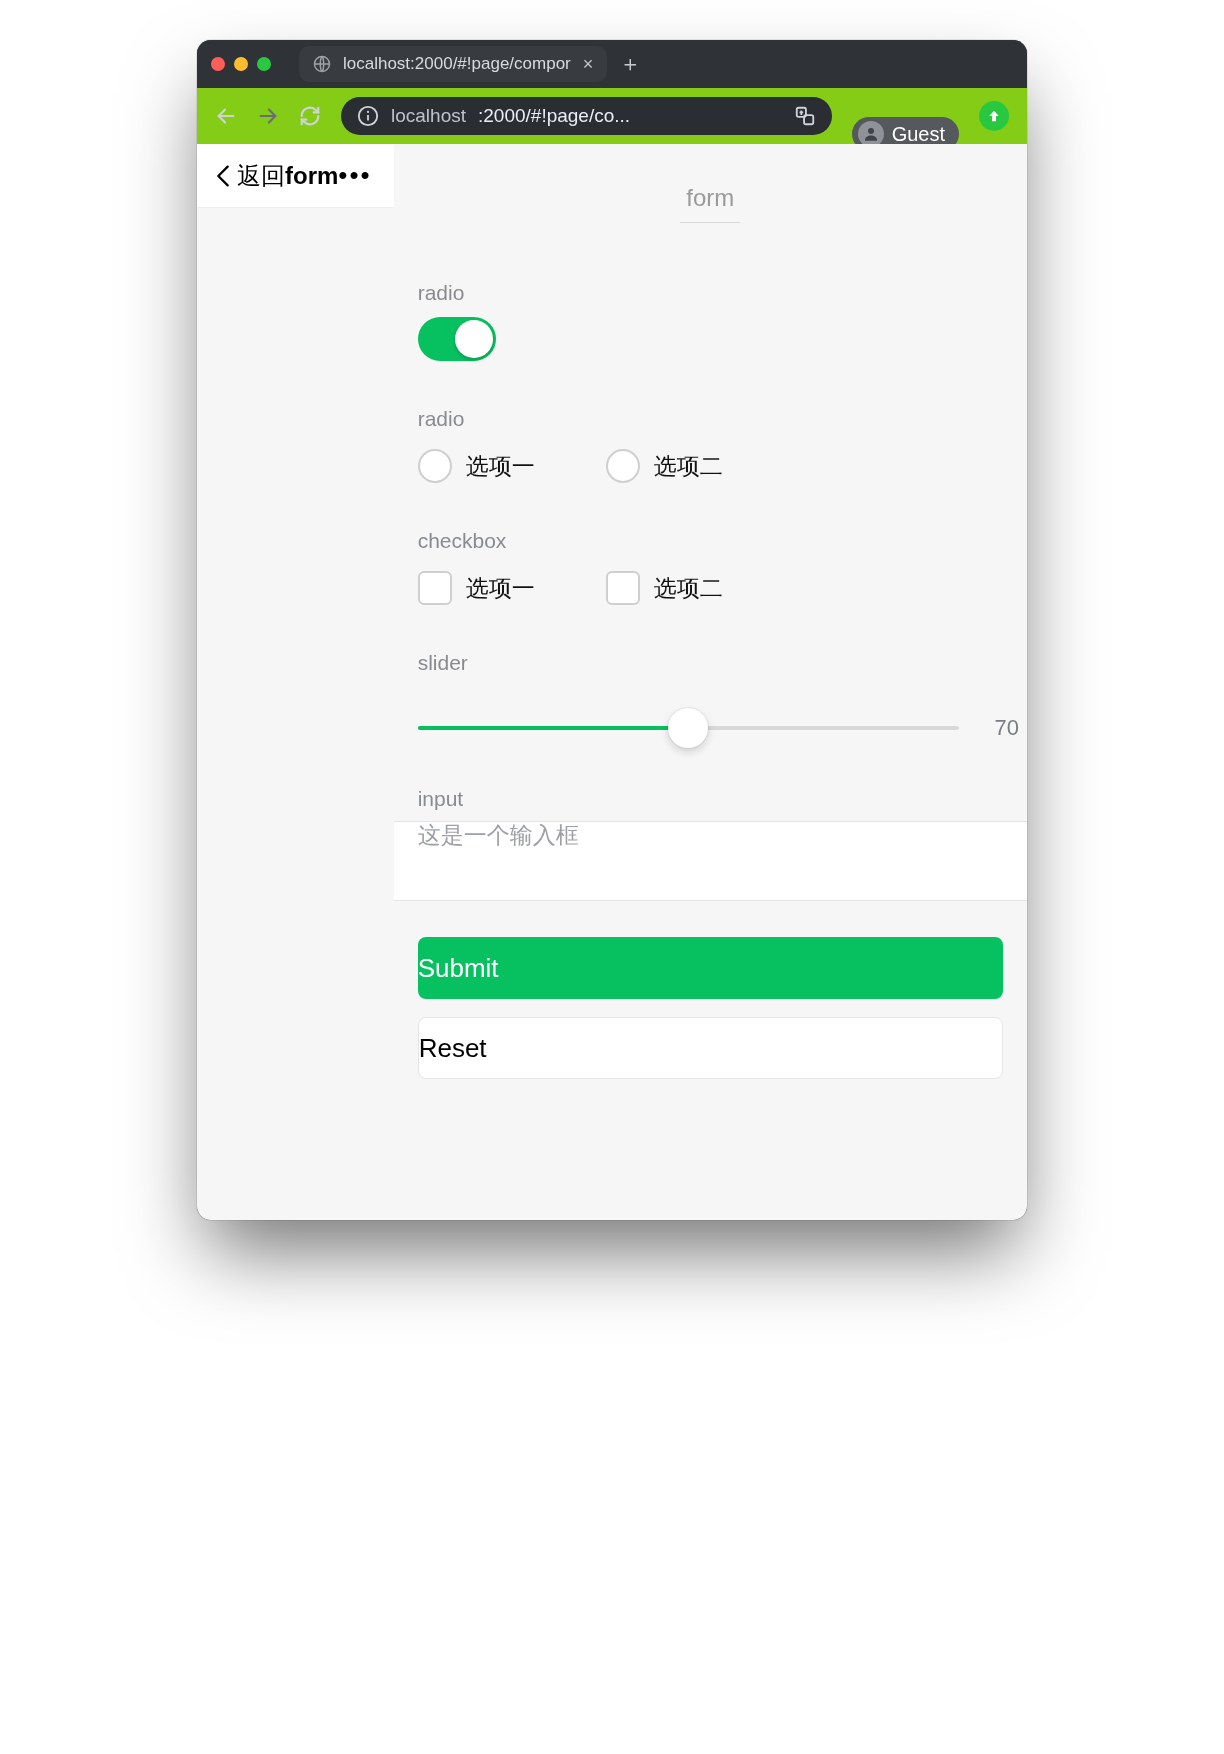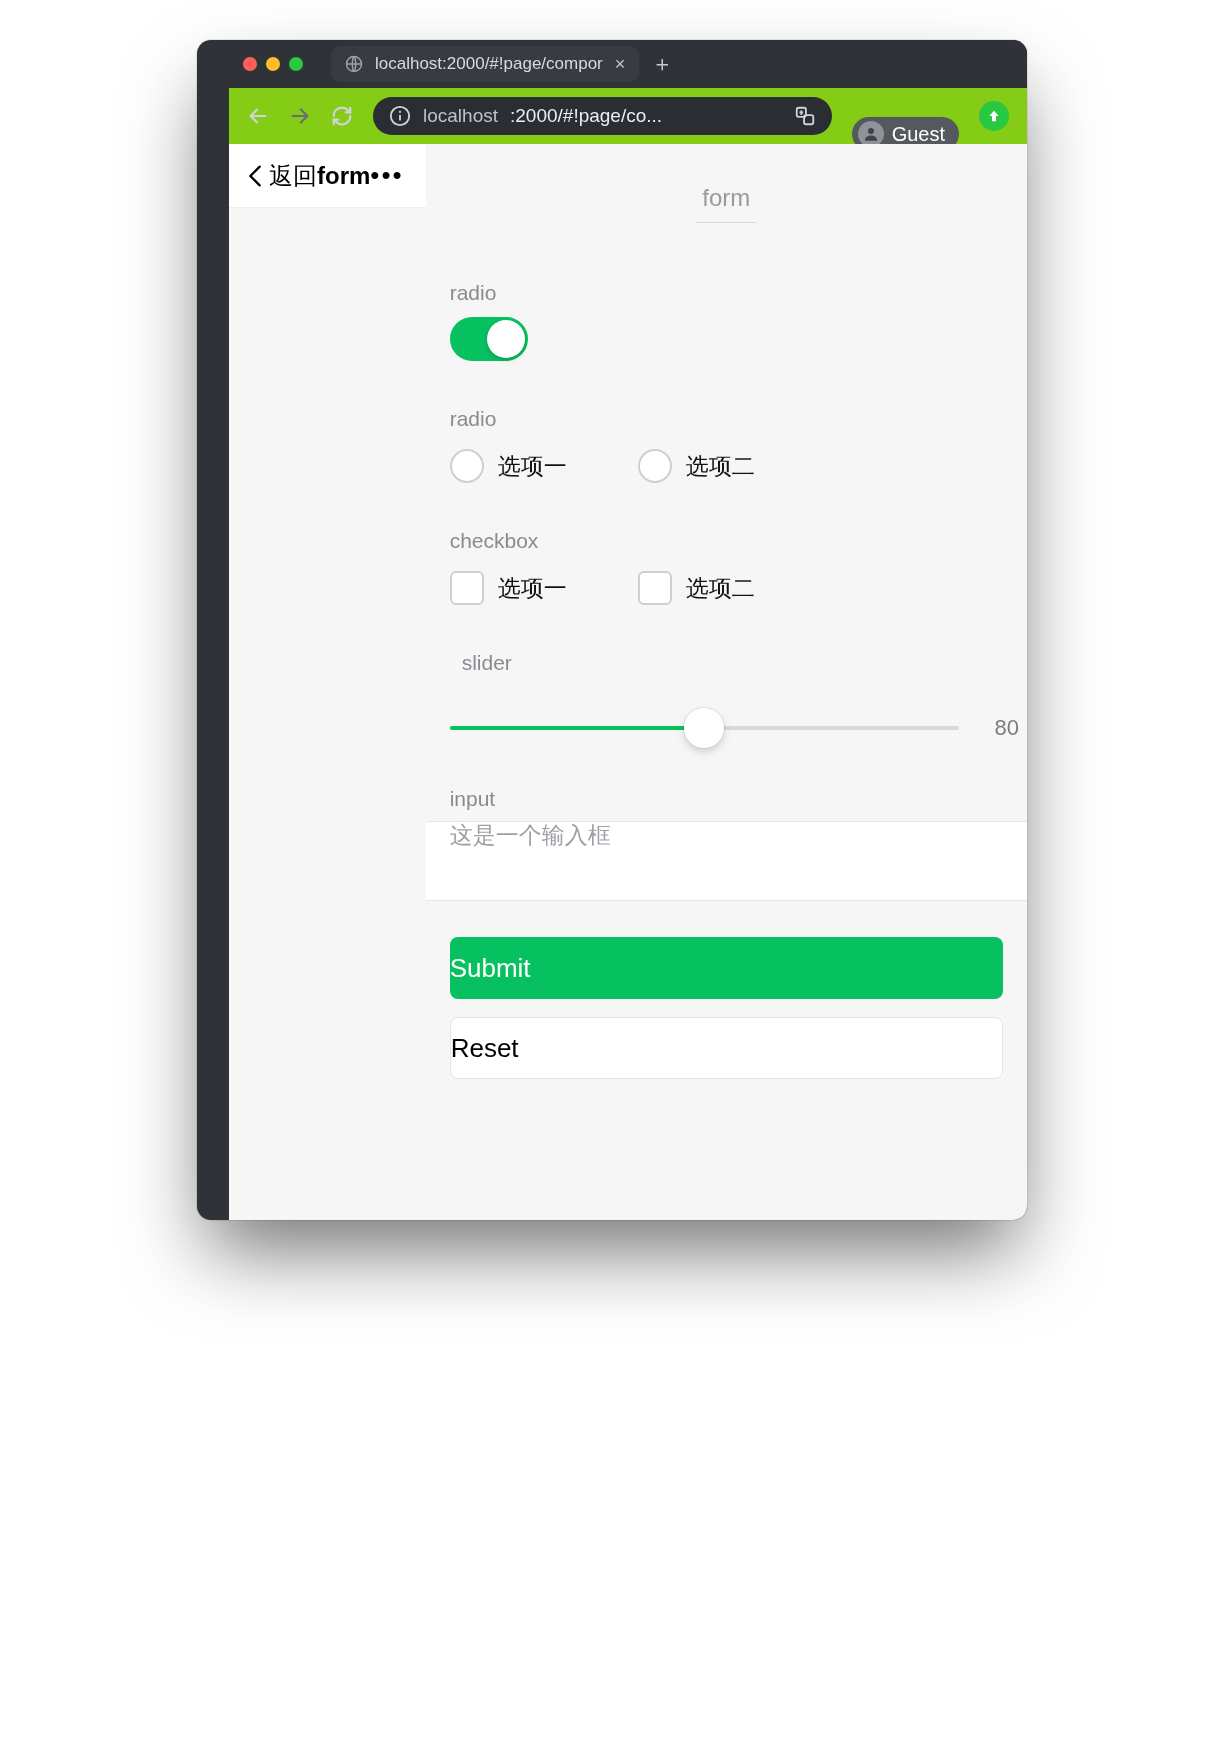--- a/index.html
+++ b/index.html
@@ -20,21 +20,20 @@
   
   .window {
     width: 830px;
     height: 1180px;
     border-radius: 14px;
     overflow: hidden;
     box-shadow: 0 40px 80px -10px rgba(0,0,0,0.55), 0 0 0 1px rgba(0,0,0,0.08);
     display: flex;
     flex-direction: column;
     background: #2f3236;
-    padding-left: 32px;
   }
 
   
   .tabstrip {
     height: 48px;
     background: #2f3236;
     display: flex;
     align-items: center;
     padding: 0 14px;
     gap: 10px;
@@ -332,29 +331,29 @@
             <div class="check-box"></div>
             <span>选项一</span>
           </div>
           <div class="opt">
             <div class="check-box"></div>
             <span>选项二</span>
           </div>
         </div>
       </div>
 
-      <div class="section" style="padding-right:24px;margin-left:12px;">
+      <div class="section" style="padding-right:24px;">
         <div class="section-label">slider</div>
       </div>
       <div class="slider-wrap">
         <div class="slider-track">
           <div class="slider-fill" id="slider-fill" style="width: 50%;"></div>
           <div class="slider-thumb" id="slider-thumb" style="left: 50%;"></div>
         </div>
-        <div class="slider-val">80</div>
+        <div class="slider-val">70</div>
       </div>
 
       <div class="input-section">
         <div class="input-label">input</div>
         <div class="text-input-row">
           <input class="text-input" type="text" placeholder="这是一个输入框" style="">
         </div>
       </div>
 
       <div class="btn-area">

